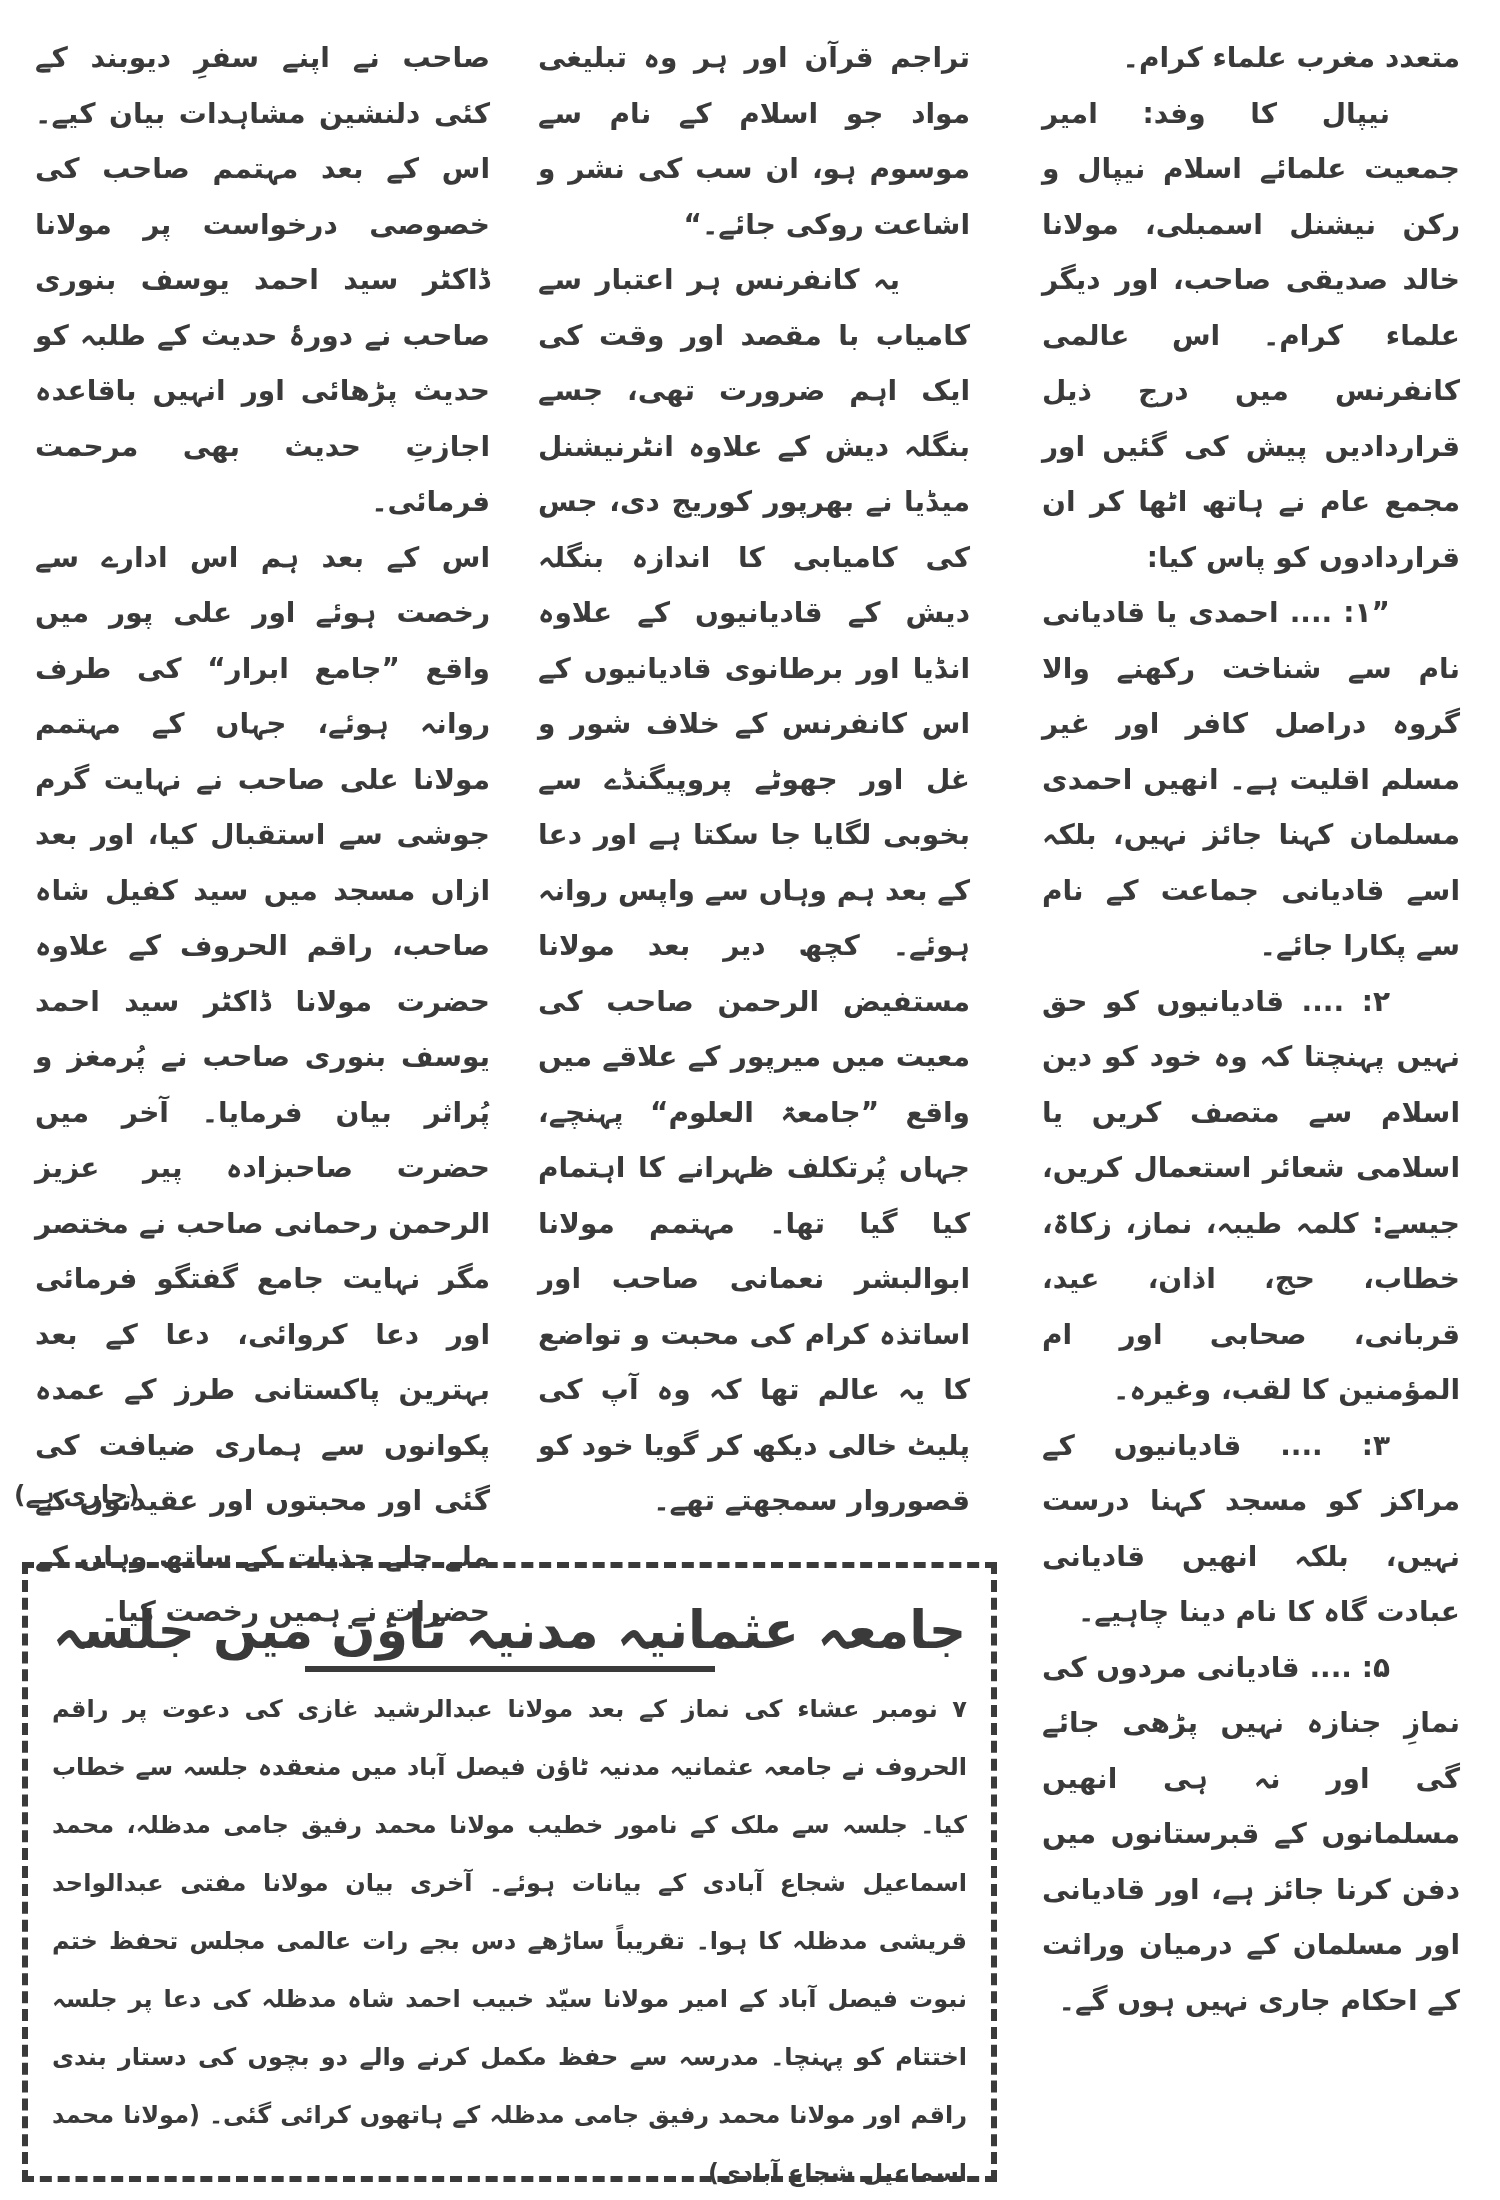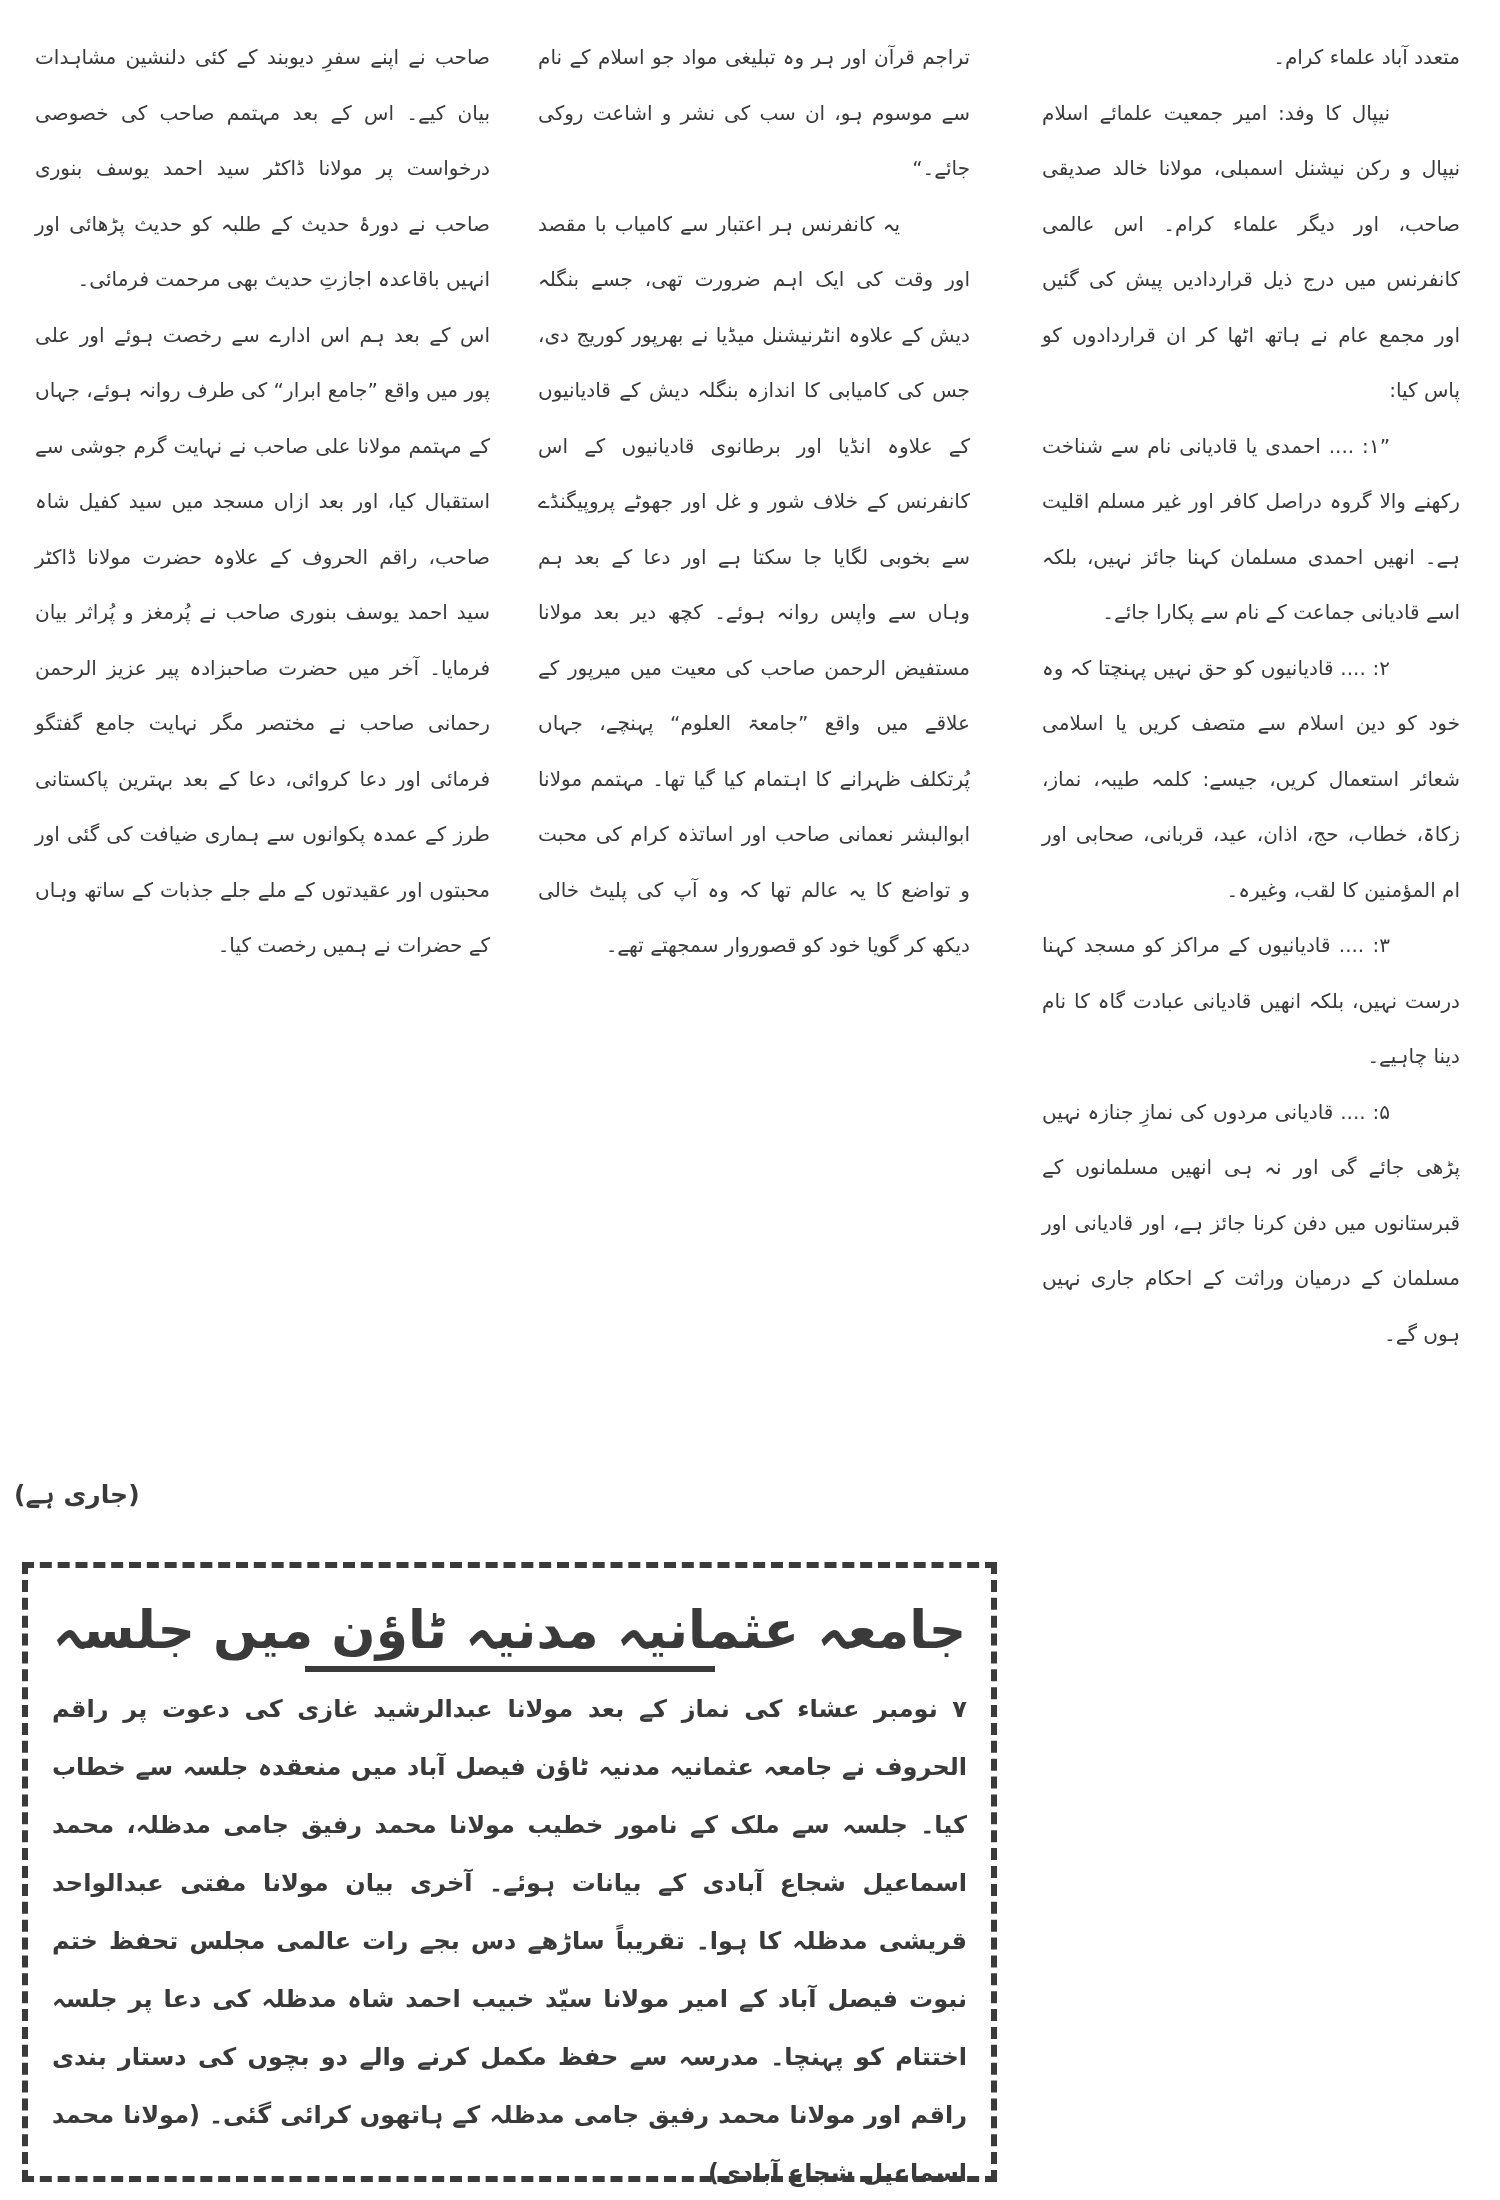--- a/index.html
+++ b/index.html
@@ -5,21 +5,21 @@
     html, body { margin: 0; padding: 0; background: #ffffff; }
     body {
       width: 1500px; height: 2200px; position: relative; overflow: hidden;
       color: #3a3a3a;
       font-family: "DejaVu Sans", sans-serif;
     }
     .page { position: absolute; inset: 0; }
     .col {
       position: absolute; top: 30px;
       direction: rtl; text-align: justify; text-align-last: right;
-      font-size: 20px; line-height: 55.5px; font-weight: normal;
+      font-size: 28px; line-height: 55.5px; font-weight: bold;
     }
     .col p { margin: 0; }
     .col p.indent { text-indent: 70px; }
     .col-right { right: 40px; width: 418px; }
     .col-mid   { right: 530px; width: 432px; height: 1500px; }
     .col-left  { right: 1010px; width: 455px; height: 1480px; }
     .continued {
       position: absolute; left: 14px; top: 1480px; font-size: 25px; font-weight: bold;
       direction: rtl;
     }
@@ -39,21 +39,21 @@
       font-size: 24px; font-weight: bold; line-height: 58px; text-align: justify; text-align-last: right;
       margin: 0;
     }
   </style>
 </head>
 <body>
 
 <div class="page">
 
   <div class="col col-right">
-    <p>متعدد آباد علماء کرام۔</p>
+    <p>متعدد مغرب علماء کرام۔</p>
     <p class="indent">نیپال کا وفد: امیر جمعیت علمائے اسلام نیپال و رکن نیشنل اسمبلی، مولانا خالد صدیقی صاحب، اور دیگر علماء کرام۔ اس عالمی کانفرنس میں درج ذیل قراردادیں پیش کی گئیں اور مجمع عام نے ہاتھ اٹھا کر ان قراردادوں کو پاس کیا:</p>
     <p class="indent">”۱: .... احمدی یا قادیانی نام سے شناخت رکھنے والا گروہ دراصل کافر اور غیر مسلم اقلیت ہے۔ انھیں احمدی مسلمان کہنا جائز نہیں، بلکہ اسے قادیانی جماعت کے نام سے پکارا جائے۔</p>
     <p class="indent">۲: .... قادیانیوں کو حق نہیں پہنچتا کہ وہ خود کو دین اسلام سے متصف کریں یا اسلامی شعائر استعمال کریں، جیسے: کلمہ طیبہ، نماز، زکاۃ، خطاب، حج، اذان، عید، قربانی، صحابی اور ام المؤمنین کا لقب، وغیرہ۔</p>
     <p class="indent">۳: .... قادیانیوں کے مراکز کو مسجد کہنا درست نہیں، بلکہ انھیں قادیانی عبادت گاہ کا نام دینا چاہیے۔</p>
     <p class="indent">۵: .... قادیانی مردوں کی نمازِ جنازہ نہیں پڑھی جائے گی اور نہ ہی انھیں مسلمانوں کے قبرستانوں میں دفن کرنا جائز ہے، اور قادیانی اور مسلمان کے درمیان وراثت کے احکام جاری نہیں ہوں گے۔</p>
 
   </div>
 
   <div class="col col-mid">
     <p>تراجم قرآن اور ہر وہ تبلیغی مواد جو اسلام کے نام سے موسوم ہو، ان سب کی نشر و اشاعت روکی جائے۔“</p>

